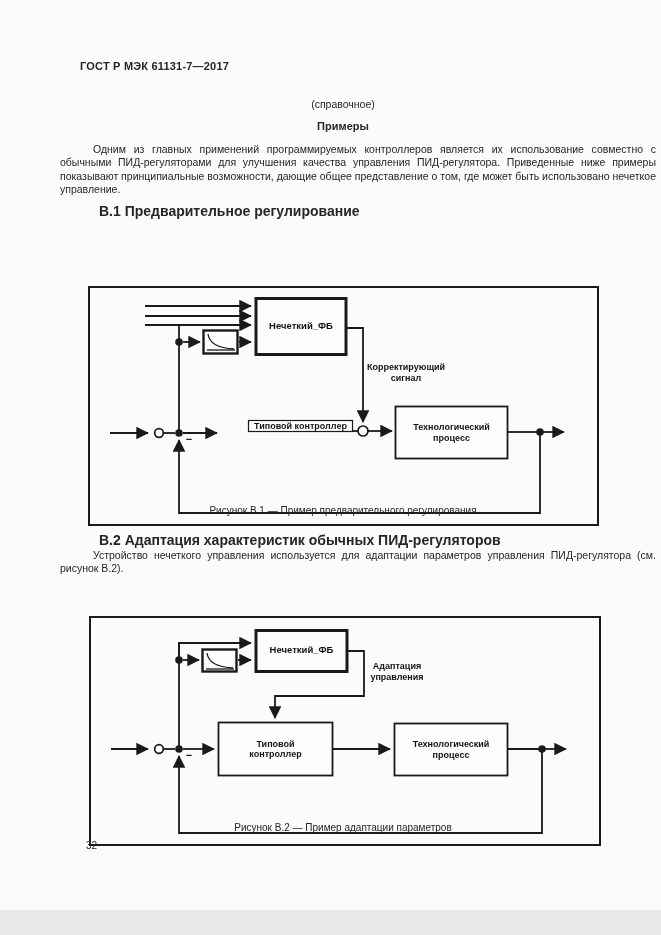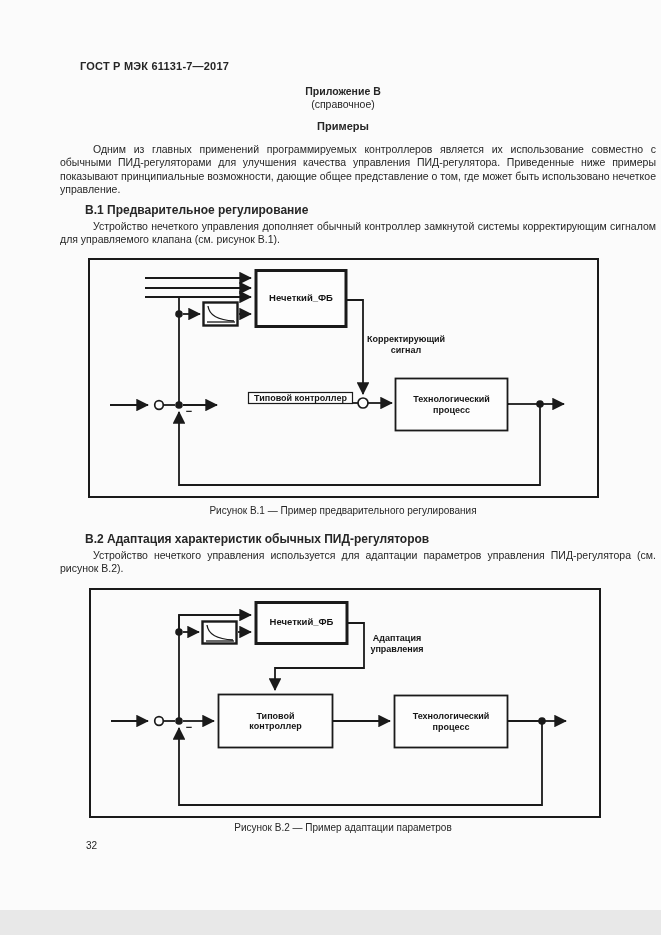--- a/index.html
+++ b/index.html
@@ -12,23 +12,23 @@
   .abs{position:absolute;}
   .doc-header{left:80px;top:60px;font-size:11px;font-weight:bold;letter-spacing:.2px;}
   .center-col{left:60px;width:566px;text-align:center;}
   .annex-label{top:85px;font-size:10.5px;font-weight:bold;}
   .annex-type{top:98px;font-size:10.5px;}
   .annex-title{top:120px;font-size:11px;font-weight:bold;}
   .para{
     left:60px;width:596px;font-size:10.5px;line-height:13.4px;
     text-align:justify;text-indent:33px;
   }
-  .h-section{left:85px;font-size:12px;font-weight:bold;}
+  .h-section{left:99px;font-size:14px;font-weight:bold;}
   .caption{font-size:10px;}
-  .fig{background:#fbfbfb;}
+  .fig{background:#fbfbfb;margin-top:28px;}
   .fig svg{display:block;}
   .fig-label{
     position:absolute;display:flex;align-items:center;justify-content:center;
     font-size:9px;font-weight:bold;color:#151515;text-align:center;
     white-space:pre-line;line-height:10.5px;
   }
   .fb-label{font-size:9.5px;}
   .minus{font-size:11px;font-weight:bold;line-height:8px;}
   .page-num{left:86px;top:840px;font-size:10px;}
   .ln{stroke:#1a1a1a;stroke-width:1.8;fill:none;}
@@ -37,28 +37,26 @@
   .dot{fill:#1a1a1a;stroke:none;}
   .opencirc{fill:#fdfdfd;stroke:#1a1a1a;stroke-width:1.7;}
 </style>
 </head>
 <body>
 
 <div class="page">
 
   <div class="abs doc-header">ГОСТ Р МЭК 61131-7—2017</div>
 
-  <div class="abs center-col annex-label">Приложение В</div>
   <div class="abs center-col annex-type">(справочное)</div>
   <div class="abs para" style="top:143px;">Одним из главных применений программируемых контроллеров является их использование совместно с обычными ПИД-регуляторами для улучшения качества управления ПИД-регулятора. Приведенные ниже примеры показывают принципиальные возможности, дающие общее представление о том, где может быть использовано нечеткое управление.</div>
 
   <div class="abs center-col annex-title">Примеры</div>
 
   <div class="abs h-section" style="top:203px;">В.1 Предварительное регулирование</div>
-  <div class="abs para" style="top:220px;">Устройство нечеткого управления дополняет обычный контроллер замкнутой системы корректирующим сиг­налом для управляемого клапана (см. рисунок В.1).</div>
 
   <div class="abs fig" style="left:88px;top:258px;width:511px;height:241px;">
     <svg width="511" height="241" viewBox="0 0 511 241">
       <defs>
         <marker id="ah" viewBox="0 0 10 10" refX="9.3" refY="5" markerWidth="9" markerHeight="7" orient="auto-start-reverse">
           <path d="M0,0 L10,5 L0,10 z" fill="#1a1a1a"></path>
         </marker>
       </defs>
       <rect x="1" y="1" width="509" height="238" fill="none" stroke="#1a1a1a" stroke-width="2"></rect>
 

